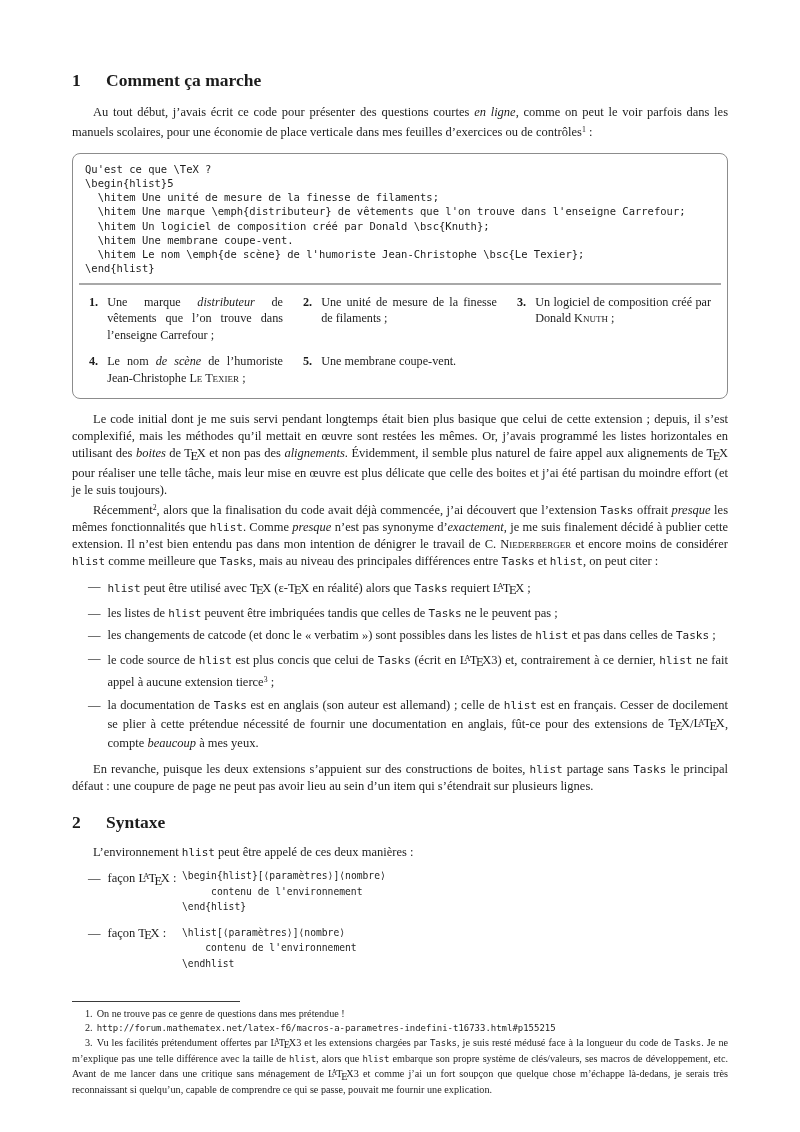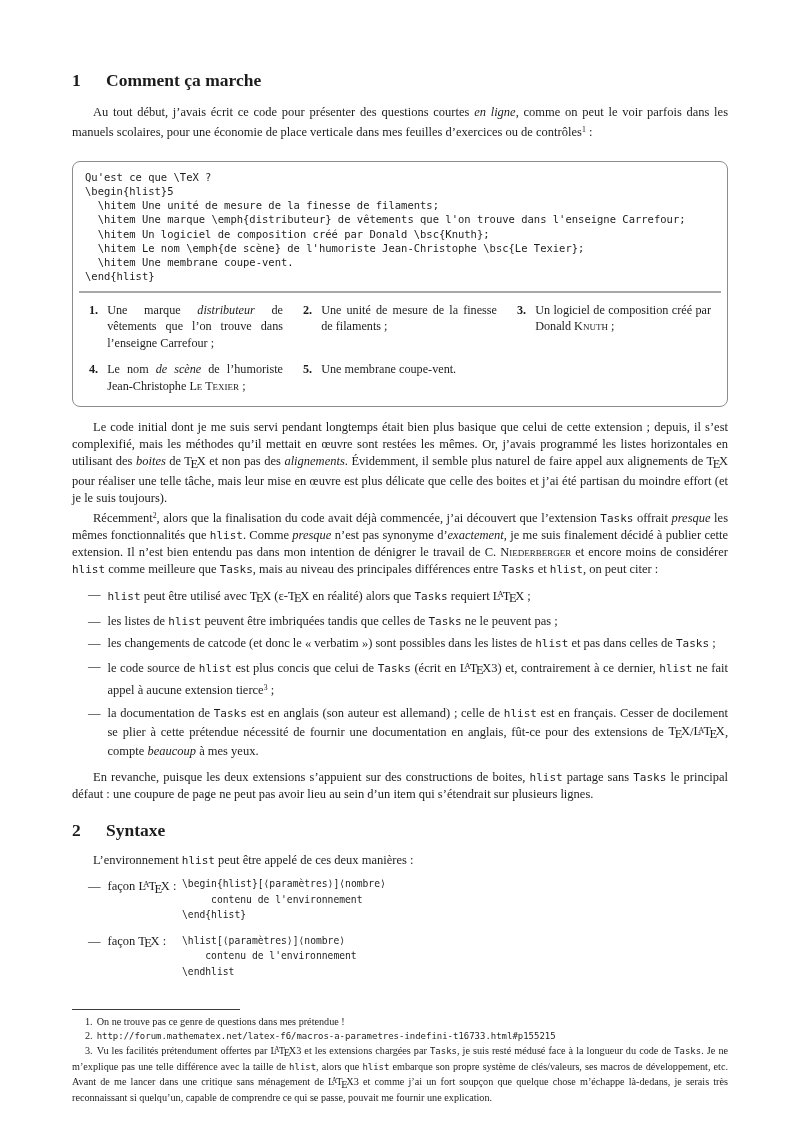--- a/index.html
+++ b/index.html
@@ -26,21 +26,21 @@
   .run-i { font-style:italic; }
   .run-tt { font-family:"DejaVu Sans Mono", monospace; font-size:0.88em; }
   .run-var { font-family:"DejaVu Sans Mono", monospace; font-size:0.88em; }
   .run-sc { font-variant:small-caps; }
   .run-sup { font-size:0.62em; vertical-align:0.5em; }
   .lgA { font-size:0.72em; vertical-align:0.3em; margin-left:-0.34em; margin-right:-0.12em; }
   .lgE { vertical-align:-0.21em; margin-left:-0.12em; margin-right:-0.11em; }
   
   .codebox {
     border:1px solid #8c8c8c; border-radius:8px;
-    margin:20px 0 12px 0; padding:8px 12px 12px 12px;
+    margin:12px 0 12px 0; padding:8px 12px 12px 12px;
   }
   .code-line { font-family:"DejaVu Sans Mono", monospace; font-size:10.5px; line-height:14.2px; white-space:pre; }
   .box-sep { border:none; border-top:2px solid #a8a8a8; margin:7px -6px 9px -6px; }
   .box-question { margin-bottom:10px; }
   .box-list { display:grid; grid-template-columns:1fr 1fr 1fr; column-gap:20px; row-gap:10px; padding:0 4px; }
   .box-item { display:flex; gap:9px; font-size:12.2px; line-height:16.5px; }
   .box-item .num { font-weight:bold; flex:0 0 auto; }
   .box-item .itxt { text-align:justify; }
   
   .bullets { margin:3px 0 4px 0; }
@@ -72,22 +72,22 @@
   </div>
 
   <p class="body"><span class="run-n">Au tout début, j’avais écrit ce code pour présenter des questions courtes </span><span class="run-i">en ligne</span><span class="run-n">, comme on peut le voir parfois dans les manuels scolaires, pour une économie de place verticale dans mes feuilles d’exercices ou de contrôles</span><span class="run-sup">1</span><span class="run-n"> :</span></p>
 
   <div class="codebox">
     <div class="code-line">Qu'est ce que \TeX ?</div>
     <div class="code-line">\begin{hlist}5</div>
     <div class="code-line">  \hitem Une unité de mesure de la finesse de filaments;</div>
     <div class="code-line">  \hitem Une marque \emph{distributeur} de vêtements que l'on trouve dans l'enseigne Carrefour;</div>
     <div class="code-line">  \hitem Un logiciel de composition créé par Donald \bsc{Knuth};</div>
+    <div class="code-line">  \hitem Une membrane coupe-vent.</div>
     <div class="code-line">  \hitem Le nom \emph{de scène} de l'humoriste Jean-Christophe \bsc{Le Texier};</div>
-    <div class="code-line">  \hitem Une membrane coupe-vent.</div>
     <div class="code-line">\end{hlist}</div>
     <hr class="box-sep">
     <div class="box-list">
       <div class="box-item">
         <span class="num">1.</span>
         <span class="itxt"><span class="run-n">Une marque </span><span class="run-i">distributeur</span><span class="run-n"> de vêtements que l’on trouve dans l’enseigne Carrefour ;</span></span>
       </div>
       <div class="box-item">
         <span class="num">2.</span>
         <span class="itxt"><span class="run-n">Une unité de mesure de la finesse de filaments ;</span></span>

